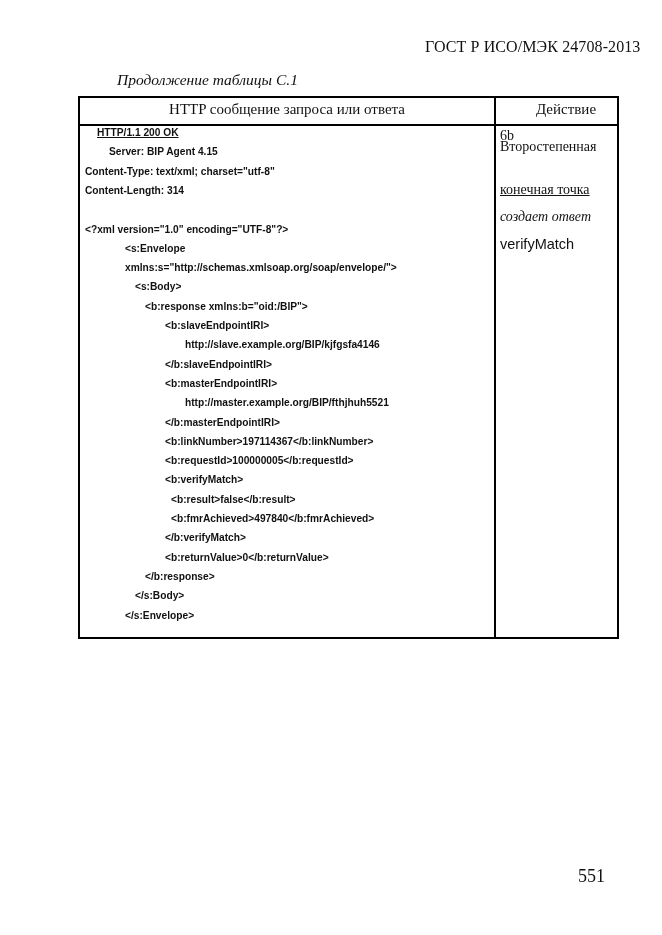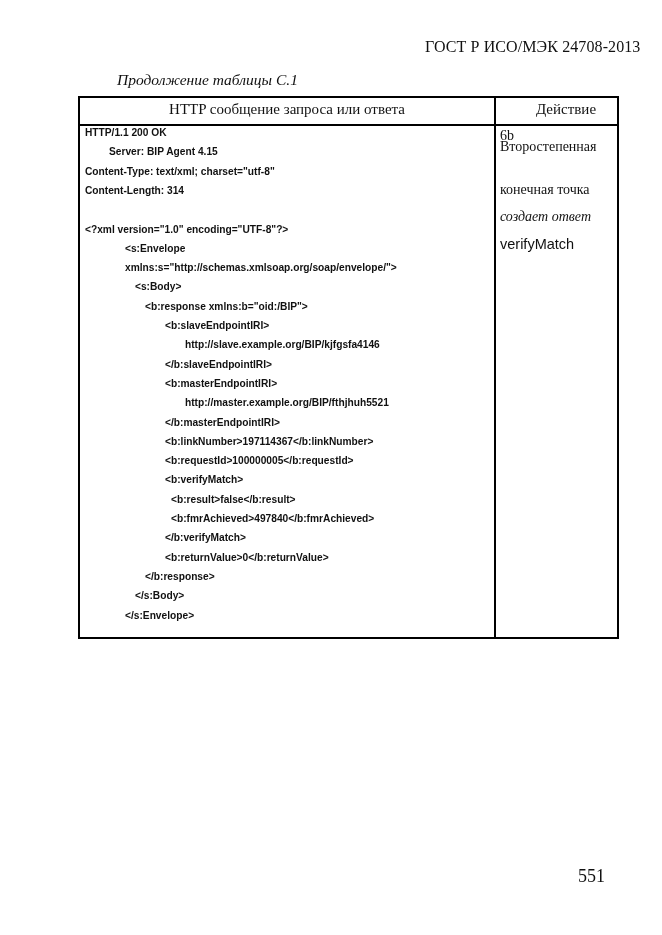--- a/index.html
+++ b/index.html
@@ -59,21 +59,21 @@
 <div class="caption">Продолжение таблицы С.1</div>
 
 <div class="table">
   <div class="hdr-row">
     <div class="hdr-cell hdr-left">HTTP сообщение запроса или ответа</div>
     <div class="hdr-cell hdr-right">Действие</div>
   </div>
   <div class="col-div"></div>
 
   <div class="msg">
-    <div class="ln" style="left: 0px; top: -4px;">HTTP/1.1 200 OK</div>
+    <div class="ln" style="left: 12px; top: -4px; text-decoration: underline;">HTTP/1.1 200 OK</div>
     <div class="ln" style="left: 0px; top: 15.3px; margin-left: 24px;">Server: BIP Agent 4.15</div>
     <div class="ln" style="left: 0px; top: 34.6px;">Content-Type: text/xml; charset="utf-8"</div>
     <div class="ln" style="left: 0px; top: 53.9px;">Content-Length: 314</div>
     <div class="ln" style="left: 0px; top: 73.2px;"></div>
     <div class="ln" style="left: 0px; top: 92.5px;">&lt;?xml version="1.0" encoding="UTF-8"?&gt;</div>
     <div class="ln" style="left: 40px; top: 111.8px;">&lt;s:Envelope</div>
     <div class="ln" style="left: 40px; top: 131.1px;">xmlns:s="http://schemas.xmlsoap.org/soap/envelope/"&gt;</div>
     <div class="ln" style="left: 50px; top: 150.4px;">&lt;s:Body&gt;</div>
     <div class="ln" style="left: 60px; top: 169.7px;">&lt;b:response xmlns:b="oid:/BIP"&gt;</div>
     <div class="ln" style="left: 80px; top: 189px;">&lt;b:slaveEndpointIRI&gt;</div>
@@ -90,19 +90,19 @@
     <div class="ln" style="left: 80px; top: 401.3px;">&lt;/b:verifyMatch&gt;</div>
     <div class="ln" style="left: 80px; top: 420.6px;">&lt;b:returnValue&gt;0&lt;/b:returnValue&gt;</div>
     <div class="ln" style="left: 60px; top: 439.9px;">&lt;/b:response&gt;</div>
     <div class="ln" style="left: 50px; top: 459.2px;">&lt;/s:Body&gt;</div>
     <div class="ln" style="left: 40px; top: 478.5px;">&lt;/s:Envelope&gt;</div>
   </div>
 
   <div class="action">
     <div class="al" style="top: 1px;">6b</div>
     <div class="al" style="top: 12px;">Второстепенная</div>
-    <div class="al" style="top: 55px;">конечная точка</div>
+    <div class="al" style="top: 55px; text-decoration: underline;">конечная точка</div>
     <div class="al" style="top: 82px; font-style: italic;">создает ответ</div>
     <div class="al bold" style="top: 109px;">verifyMatch</div>
   </div>
 </div>
 
 <div class="page-number">551</div>
 
 </body></html>

